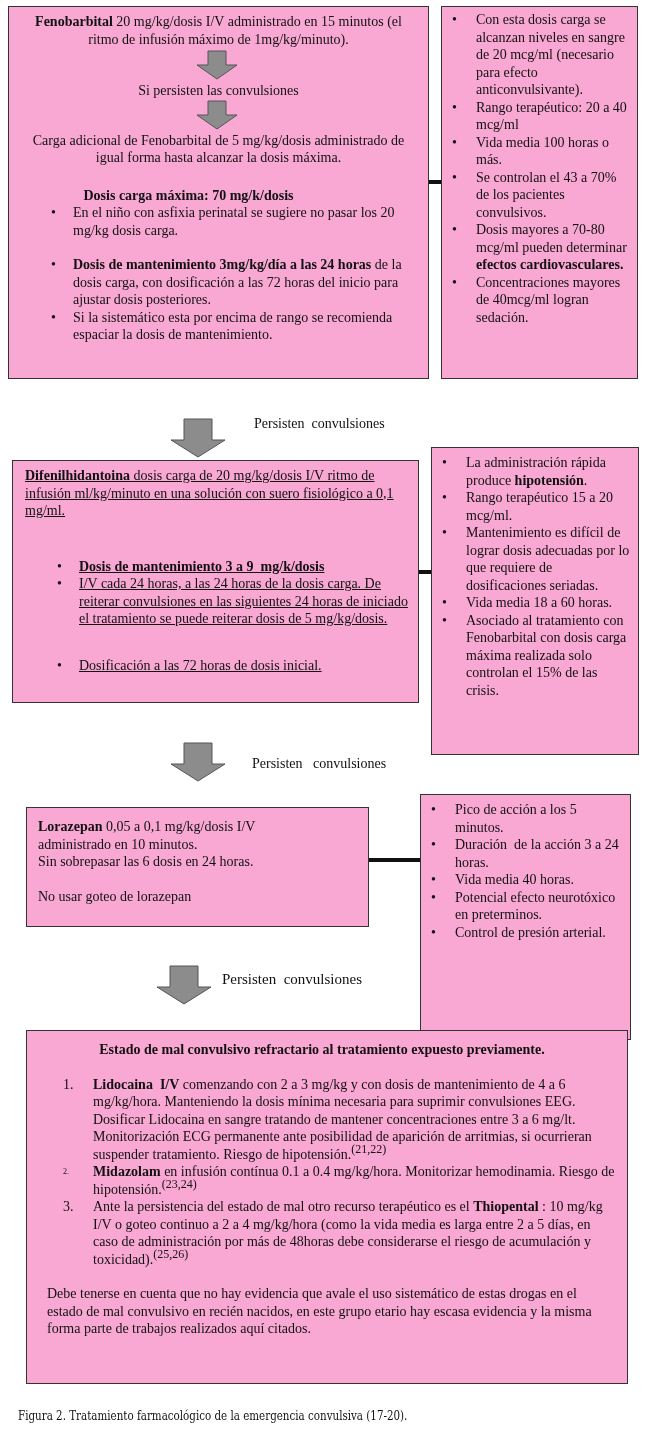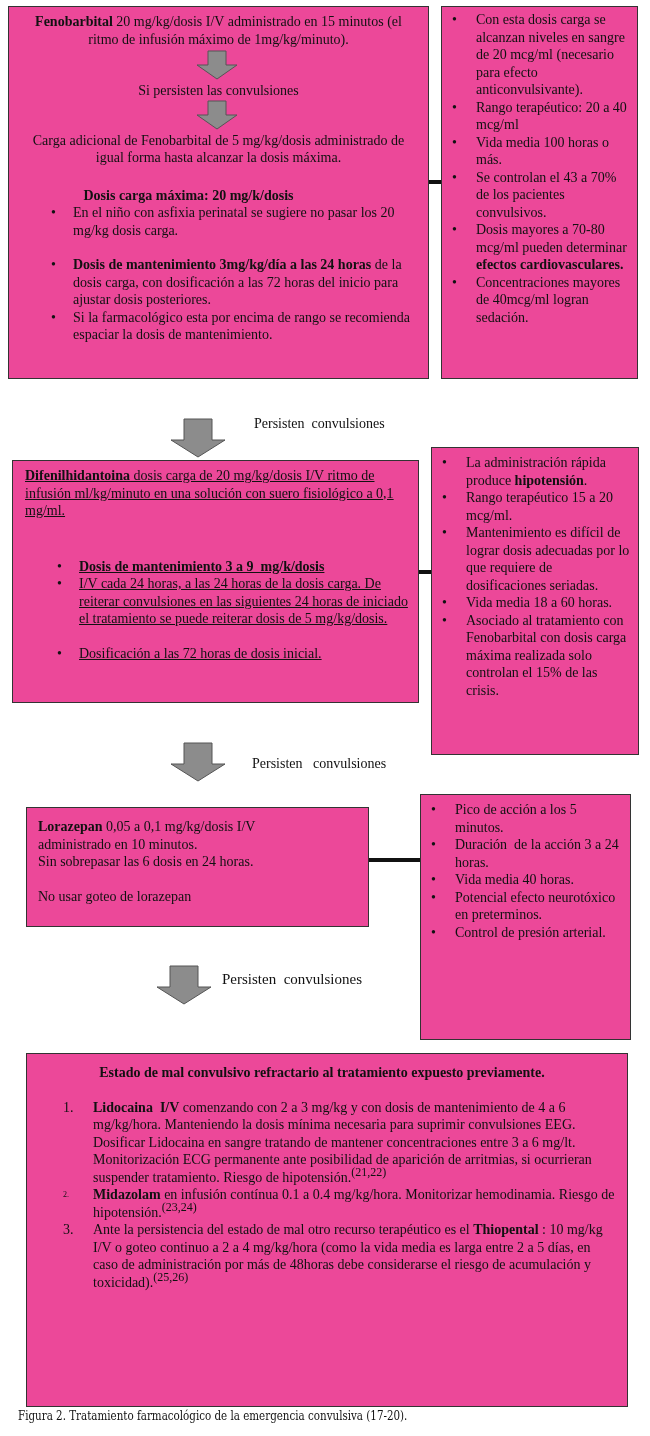--- a/index.html
+++ b/index.html
@@ -1,18 +1,18 @@
 <!DOCTYPE html>
 <html><head>
 <meta charset="utf-8">
 <style>
   html, body { margin: 0; padding: 0; background: #ffffff; }
   body { width: 650px; height: 1436px; position: relative; overflow: hidden;
          font-family: "Liberation Serif", "DejaVu Serif", serif; color: #111; }
-  .box { position: absolute; border: 1.5px solid #333; background: #ec4899; box-sizing: border-box; }
+  .box { position: absolute; border: 1.5px solid #333; background: #f9a8d4; box-sizing: border-box; }
   .txt { font-size: 14px; line-height: 17.5px; }
   .center { text-align: center; }
   b, .b { font-weight: bold; }
   ul.bul { list-style: none; margin: 0; padding: 0; }
   ul.bul li { position: relative; padding-left: 28px; }
   ul.bul li::before { content: "\2022"; position: absolute; left: 6px; top: 0; font-size: 14px; }
   ul.side li { padding-left: 34px; }
   ul.side li::before { left: 10px; }
   .arrow { position: absolute; width: 44px; height: 30px; }
   .connector { position: absolute; background: #111; height: 4px; }
@@ -37,25 +37,25 @@
     </svg>
   </div>
   <div class="center">Si persisten las convulsiones</div>
   <div style="height:32px; position:relative;">
     <svg class="arrow" style="left:172px; top:0px;" viewBox="0 0 44 30">
       <polygon points="13,1 31,1 31,15 42,15 22,29 2,15 13,15" fill="#8c8c8c" stroke="#555" stroke-width="1"></polygon>
     </svg>
   </div>
   <div class="center" style="padding:0 6px;">Carga adicional de Fenobarbital de 5 mg/kg/dosis administrado de igual forma hasta alcanzar la dosis máxima.</div>
   <div style="height:20px;"></div>
-  <div class="center b" style="padding-right:60px;">Dosis carga máxima: 20 mg/k/dosis</div>
+  <div class="center b" style="padding-right:60px;">Dosis carga máxima: 70 mg/k/dosis</div>
   <ul class="bul" style="padding-left:22px;">
     <li><span>En el niño con asfixia perinatal se sugiere no pasar los 20 mg/kg dosis carga.</span></li>
     <li style="margin-top:17px;"><b>Dosis de mantenimiento 3mg/kg/día a las 24 horas</b><span> de la dosis carga, con dosificación a las 72 horas del inicio para ajustar dosis posteriores.</span></li>
-    <li><span>Si la farmacológico esta por encima de rango se recomienda espaciar la dosis de mantenimiento.</span></li>
+    <li><span>Si la sistemático esta por encima de rango se recomienda espaciar la dosis de mantenimiento.</span></li>
   </ul>
 </div>
 <div class="connector" style="left:429px; top:180px; width:12px;"></div>
 <div class="box txt" style="left:441px; top:6px; width:197px; height:373px; padding:4px 8px 6px 0;">
   <ul class="bul side">
     <li><span>Con esta dosis carga se alcanzan niveles en sangre de 20 mcg/ml (necesario para efecto anticonvulsivante).</span></li>
     <li><span>Rango terapéutico: 20 a 40 mcg/ml</span></li>
     <li><span>Vida media 100 horas o más.</span></li>
     <li><span>Se controlan el 43 a 70% de los pacientes convulsivos.</span></li>
     <li><span>Dosis mayores a 70-80 mcg/ml pueden determinar </span><b>efectos cardiovasculares.</b></li>
@@ -69,21 +69,21 @@
 <div class="label" style="left:254px; top:416px; white-space:pre;">Persisten  convulsiones</div>
 
 <div class="box txt" style="left:12px; top:460px; width:407px; height:243px; padding:6px 10px 0 12px;text-decoration:underline;">
   <div>
     <b>Difenilhidantoina</b><span> dosis carga de 20 mg/kg/dosis I/V ritmo de infusión ml/kg/minuto en una solución con suero fisiológico a 0,1 mg/ml.</span>
   </div>
   <div style="height:38px;"></div>
   <ul class="bul" style="padding-left:26px;">
     <li><b style="white-space:pre;">Dosis de mantenimiento 3 a 9  mg/k/dosis</b></li>
     <li><span> I/V cada 24 horas, a las  24 horas de la dosis carga. De reiterar convulsiones en las siguientes 24 horas de iniciado el tratamiento se puede reiterar dosis de 5 mg/kg/dosis.</span></li>
-    <li style="margin-top:17px;"><span>Dosificación a las 72 horas de dosis inicial.</span></li>
+    <li style="margin-top:29px;"><span>Dosificación a las 72 horas de dosis inicial.</span></li>
   </ul>
 </div>
 <div class="connector" style="left:419px; top:570px; width:12px;"></div>
 <div class="box txt" style="left:431px; top:447px; width:208px; height:308px; padding:6px 6px 0 0;">
   <ul class="bul side">
     <li><span>La administración rápida produce </span><b>hipotensión</b><span>.</span></li>
     <li><span>Rango terapéutico 15 a 20 mcg/ml.</span></li>
     <li><span>Mantenimiento es difícil de lograr dosis adecuadas por lo que requiere de dosificaciones seriadas.</span></li>
     <li><span>Vida media 18 a 60 horas.</span></li>
     <li><span>Asociado al tratamiento con Fenobarbital con dosis carga máxima realizada solo controlan el 15% de las crisis.</span></li>
@@ -113,33 +113,34 @@
     <li>Potencial efecto neurotóxico en preterminos.</li>
     <li>Control de presión arterial.</li>
   </ul>
 </div>
 
 <svg class="arrow" style="left:156px; top:965px; width:56px; height:40px;" viewBox="0 0 56 40">
   <polygon points="14,1 42,1 42,22 55,22 28,39 1,22 14,22" fill="#8c8c8c" stroke="#555" stroke-width="1"></polygon>
 </svg>
 <div class="label" style="left:222px; top:971px; font-size:15px; white-space:pre;">Persisten  convulsiones</div>
 
-<div class="box txt" style="left:26px; top:1030px; width:602px; height:354px; padding:10px 10px 0 10px;margin-top:23px;">
+<div class="box txt" style="left:26px; top:1030px; width:602px; height:354px; padding:10px 10px 0 10px;">
   <div class="center b" style="padding-right:10px;">Estado de mal convulsivo refractario al tratamiento expuesto previamente.</div>
   <div style="height:17px;"></div>
   <ol class="num" style="padding-left:0px;">
     <li style="padding-left:56px;">
       <span class="n" style="left:26px;">1.</span>
       <b style="white-space:pre;">Lidocaina  I/V</b><span> comenzando con 2 a 3 mg/kg y con dosis de mantenimiento de 4 a 6 mg/kg/hora. Manteniendo la dosis mínima necesaria para suprimir convulsiones EEG. Dosificar Lidocaina en sangre tratando de mantener concentraciones entre 3 a 6 mg/lt. Monitorización ECG permanente ante posibilidad de aparición de arritmias, si ocurrieran suspender tratamiento. Riesgo de hipotensión.</span><sup>(21,22)</sup>
     </li>
     <li style="padding-left:56px;">
       <span class="n" style="left:26px; font-size:8px;">2.</span>
       <b>Midazolam</b><span> en infusión contínua  0.1 a 0.4 mg/kg/hora. Monitorizar hemodinamia. Riesgo de hipotensión.</span><sup>(23,24)</sup>
     </li>
     <li style="padding-left:56px;">
       <span class="n" style="left:26px;">3.</span>
       <span>Ante la persistencia del estado de mal otro recurso terapéutico es el </span><b>Thiopental</b><span> : 10 mg/kg I/V o goteo continuo a 2 a 4 mg/kg/hora (como la vida media es larga entre 2 a 5 días, en caso de administración por más de 48horas debe considerarse el riesgo de acumulación y toxicidad).</span><sup>(25,26)</sup>
     </li>
   </ol>
   <div style="height:17px;"></div>
+  <div style="padding-left:10px; padding-right:4px;">Debe tenerse en cuenta que no hay evidencia que avale el uso sistemático de estas drogas en el estado de mal convulsivo en recién nacidos, en este grupo etario  hay escasa evidencia y la misma forma parte de trabajos realizados aquí citados.</div>
 </div>
 
 <div class="caption">Figura 2. Tratamiento farmacológico de la emergencia convulsiva (17-20).</div>
 
 </body></html>

